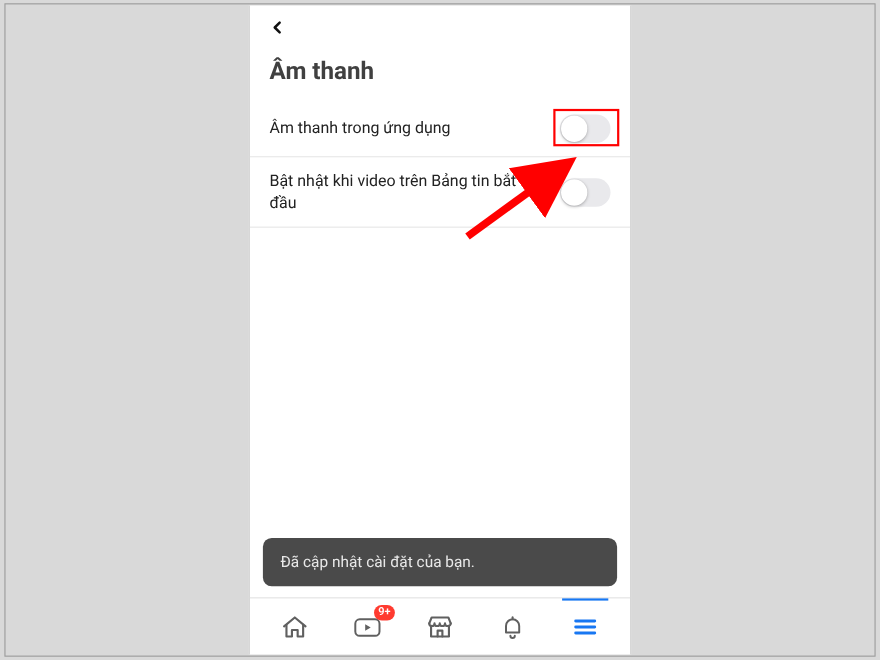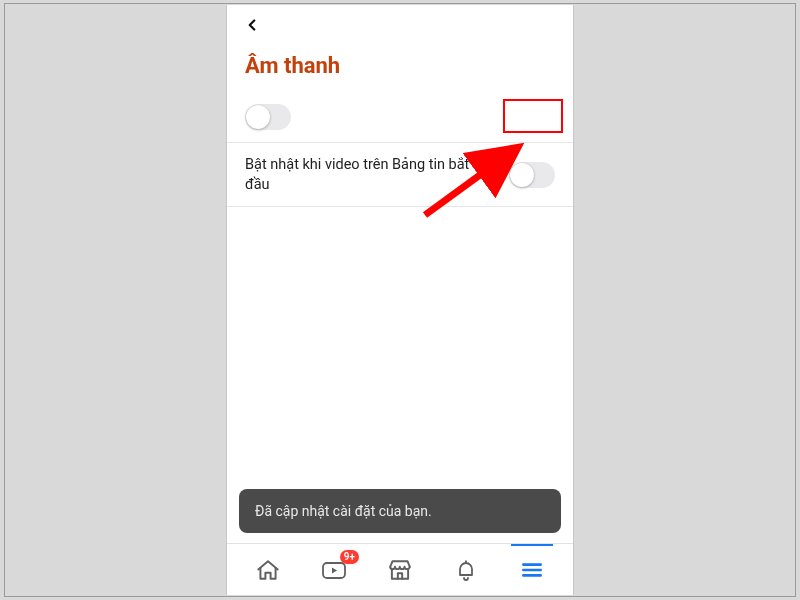--- a/index.html
+++ b/index.html
@@ -43,21 +43,21 @@
     width: 26px;
     height: 26px;
     display: flex;
     align-items: center;
     justify-content: center;
     cursor: pointer;
   }
   .page-title {
     font-size: 22px;
     font-weight: 700;
-    color: #c2410c;
+    color: #404040;
     padding: 8px 18px 14px 18px;
   }
   .row {
     display: flex;
     align-items: center;
     justify-content: space-between;
     padding: 12px 18px 12px 18px;
     border-bottom: 1px solid #e6e6e6;
     position: relative;
   }
@@ -159,20 +159,21 @@
       <div class="back-btn">
         <svg width="18" height="18" viewBox="0 0 24 24" fill="none" stroke="#111" stroke-width="3" stroke-linecap="round" stroke-linejoin="round">
             <polyline points="15 18 9 12 15 6"></polyline>
           </svg>
       </div>
     </div>
 
     <div class="page-title">Âm thanh</div>
 
     <div class="row">
+      <div class="row-label">Âm thanh trong ứng dụng</div>
       <div class="toggle">
         <div class="knob"></div>
       </div>
       <div class="highlight-box" style="top:7px; right:10px; width:60px; height:34px;"></div>
     </div>
 
     <div class="row">
       <div class="row-label">Bật nhật khi video trên Bảng tin bắt đầu</div>
       <div class="toggle">
         <div class="knob"></div>

